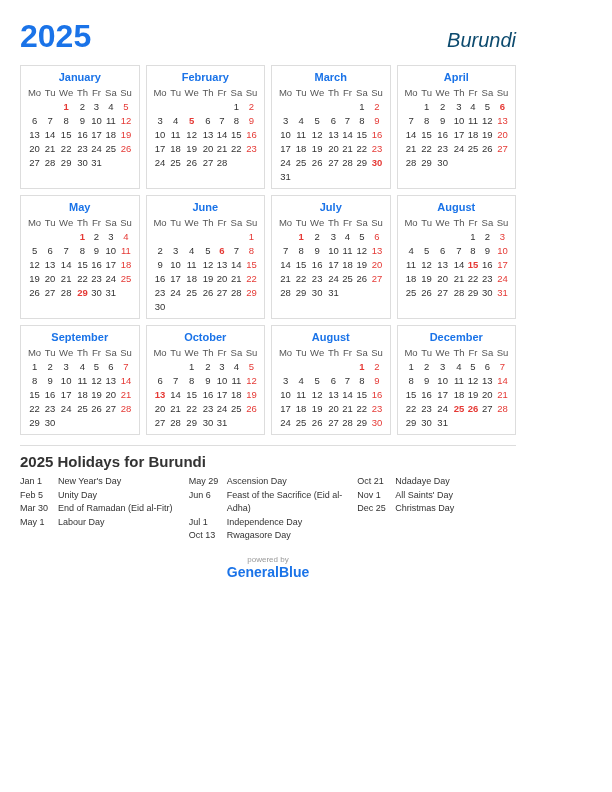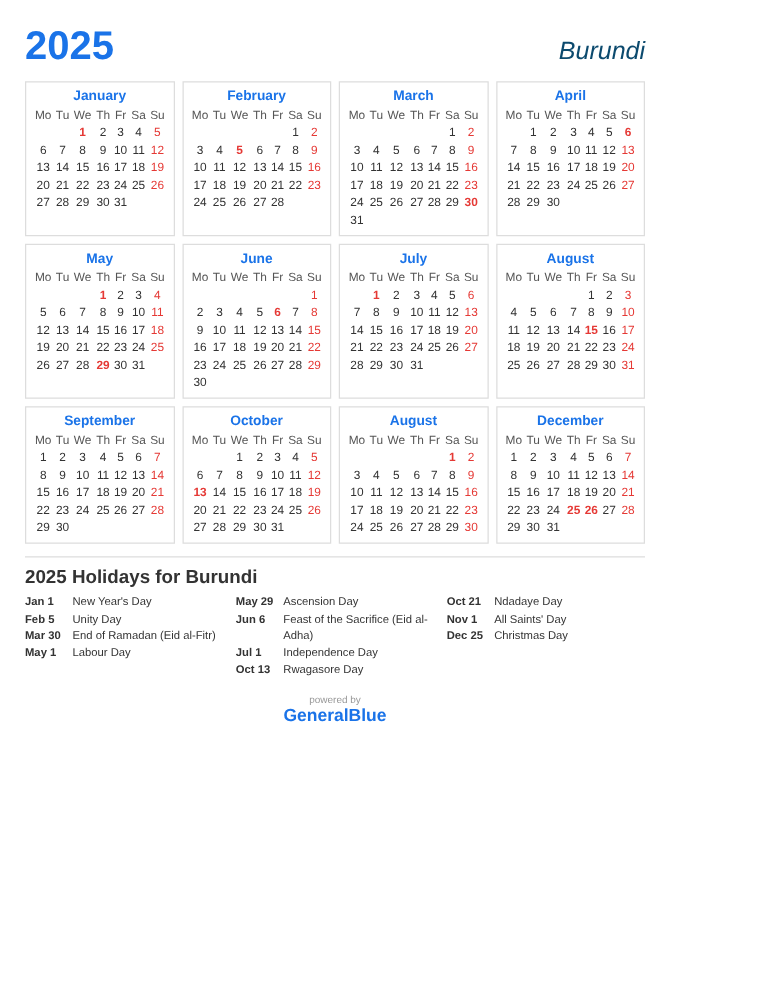--- a/index.html
+++ b/index.html
@@ -85,21 +85,21 @@
       gap: 1px 10px;
     }
     .holiday-item {
       display: flex;
       font-size: 9px;
       line-height: 1.5;
     }
     .holiday-date {
       min-width: 38px;
       color: #333;
-      font-weight: bold;
+      font-weight: normal;
     }
     .holiday-name {
       color: #333;
     }
     .footer {
       margin-top: 12px;
       text-align: center;
     }
     .footer-powered {
       font-size: 8px;

